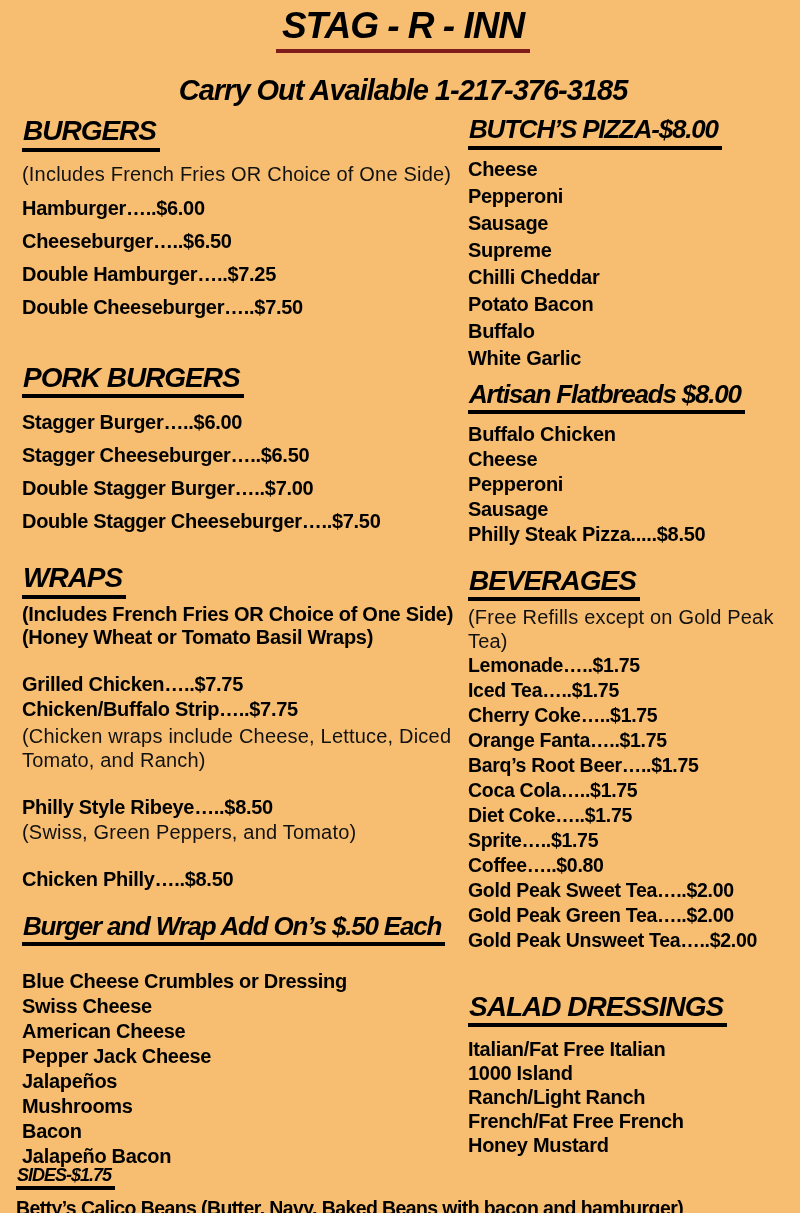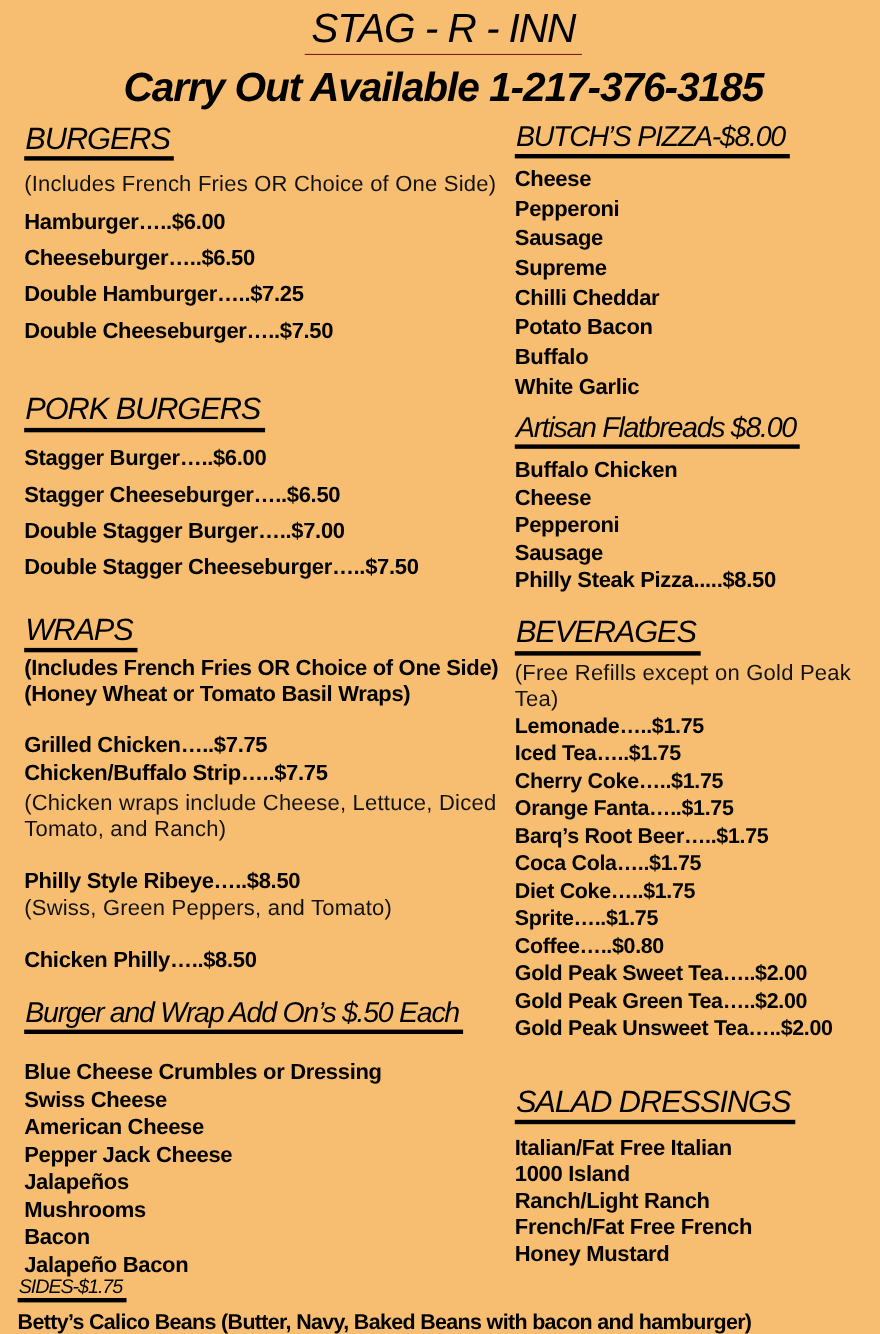--- a/index.html
+++ b/index.html
@@ -9,41 +9,41 @@
     color:#000;
     font-family:"Liberation Sans", sans-serif;
     overflow:hidden;
   }
   .page { width:800px; height:1213px; padding:6px 10px 0 16px; }
 
   
   .hdr { text-align:center; }
   .hdr .title {
     display:inline-block;
-    font-size:37px; font-weight:normal; font-style:italic;
+    font-size:37px; font-weight:bold; font-style:italic;
     letter-spacing:-1px;
-    border-bottom:1px solid #7f1d1d;
+    border-bottom:4px solid #7f1d1d;
     padding:0 6px 2px 6px;
     line-height:1.1;
   }
   .hdr .subtitle {
-    font-size:37px; font-weight:bold; font-style:italic;
+    font-size:29px; font-weight:bold; font-style:italic;
     letter-spacing:-1px;
     line-height:1.2;
-    margin-top:8px;
+    margin-top:20px;
   }
 
   
   .cols { display:flex; margin-top:8px; }
   .col-left  { width:448px; flex:0 0 448px; padding-left:6px; }
   .col-right { flex:1; padding-left:4px; }
 
   .sec-head {
     display:inline-block;
-    font-size:28px; font-weight:normal; font-style:italic;
+    font-size:28px; font-weight:bold; font-style:italic;
     letter-spacing:-1px;
     border-bottom:4px solid #000;
     padding:0 4px 1px 1px;
     line-height:1.12;
     white-space:nowrap;
   }
   .sec-head.wide { font-size:26px; letter-spacing:-1.2px; }
 
   .item  { font-weight:bold; font-size:20px; letter-spacing:-0.3px; line-height:33px; white-space:nowrap; }
   .item.tight  { line-height:25px; }

